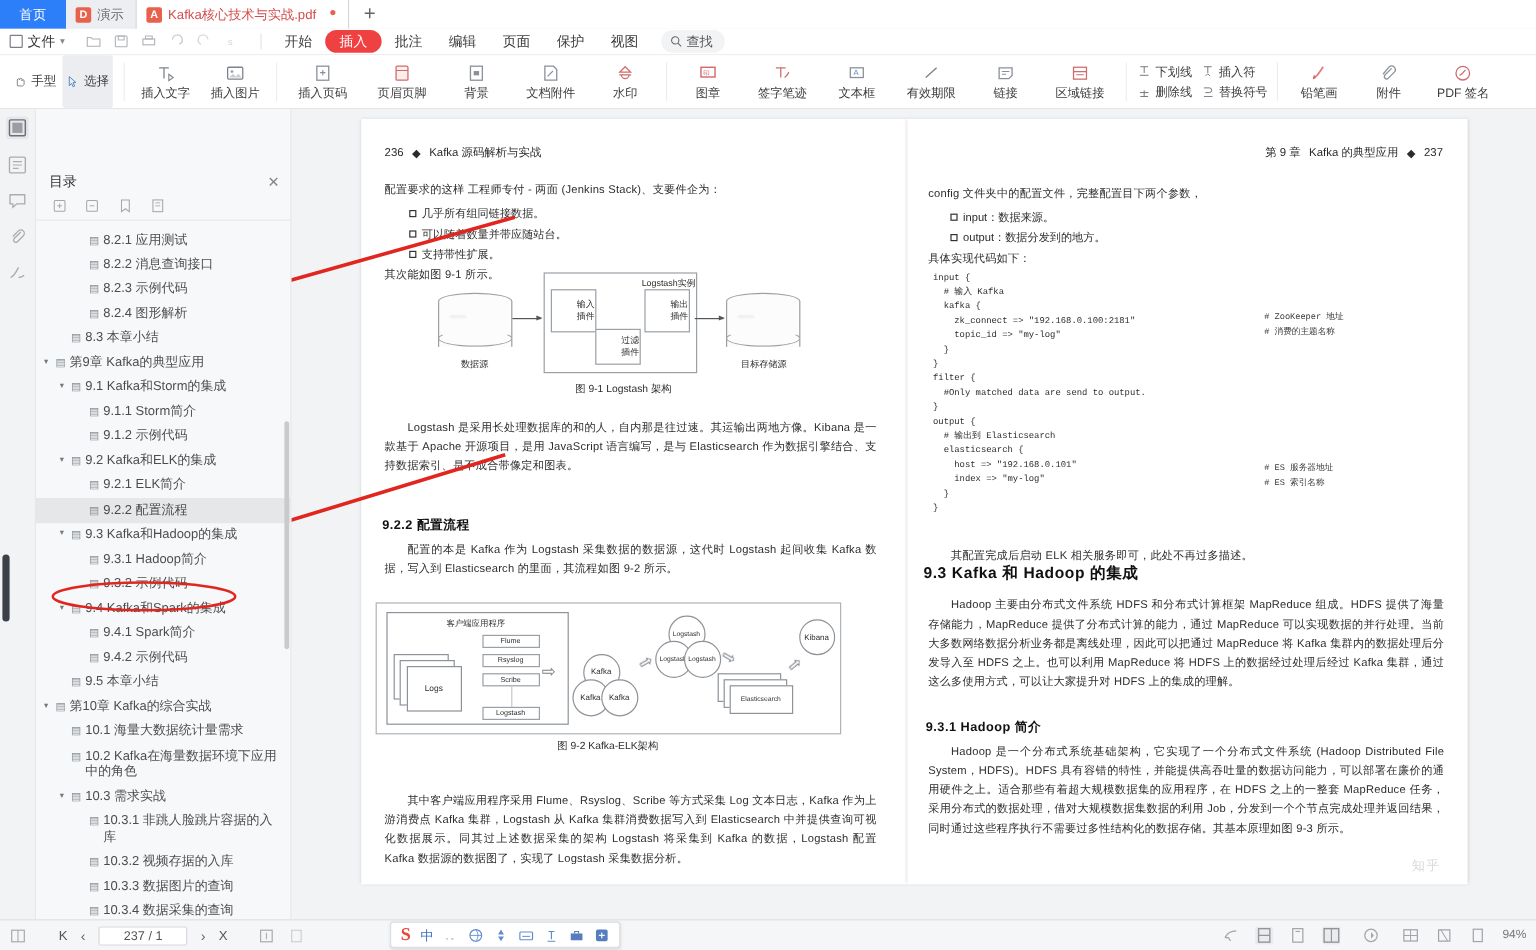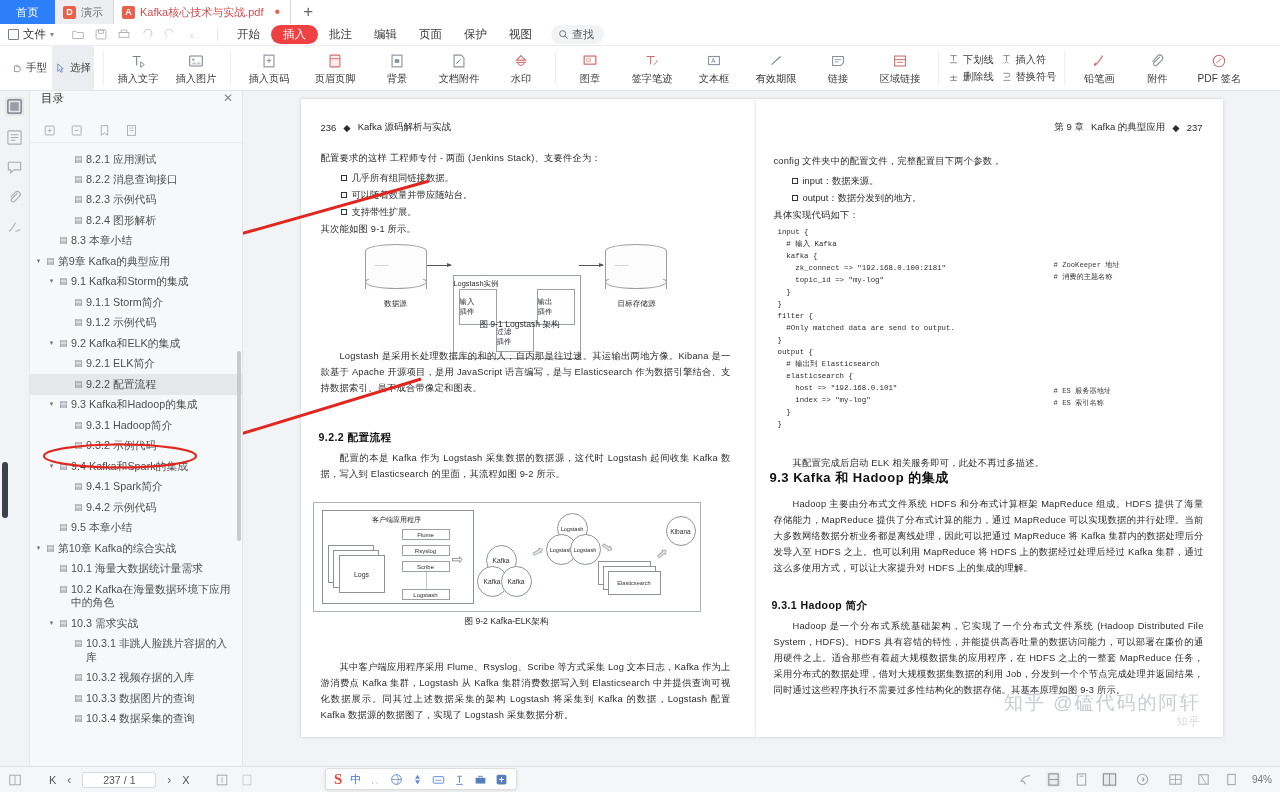--- a/index.html
+++ b/index.html
@@ -105,22 +105,23 @@
     position:absolute; left:2px; bottom:248px; width:6px; height:56px;
     background:#3c4049; border-radius:3px;
   }
 
   
   .outline {
     width:213px; background:#f7f8f9; display:flex; flex-direction:column;
     flex:0 0 213px; border-right:1px solid #e2e4e6; position:relative;
   }
   .outline-head {
-    height:27px; display:flex; align-items:flex-start; justify-content:space-between;
+    height:27px; display:flex; align-items:flex-end; justify-content:space-between;
     padding:0 9px 0 11px;
+    margin-top:41px;
   }
   .outline-head .ttl { font-size:11.5px; color:#333; filter:blur(.55px); }
   .outline-head .x { font-size:12px; color:#888; }
   .outline-tools {
     height:25px; display:flex; align-items:center; gap:14px; padding-left:14px;
     border-bottom:1px solid #e6e8ea;
   }
   .outline-tools .oi { width:13px; height:13px; opacity:.6; }
   .outline-list { flex:1; overflow:hidden; padding-top:6px; position:relative; }
   .oitem {
@@ -174,21 +175,21 @@
   .codecmt { font-family:"Liberation Mono", monospace; font-size:7.2px; color:#3a3a3a; filter:blur(.6px); line-height:1.62; }
   .figcap { font-size:8.6px; color:#2d2d2d; filter:blur(.6px); text-align:center; }
 
   
   .fig1 { position:absolute; left:54px; top:120px; width:330px; height:122px; }
   .cyl { position:absolute; width:62px; height:52px; }
   .cyl .top { position:absolute; left:0; top:0; width:62px; height:14px; border:1px solid #9aa0a6; border-radius:50%; background:#fcfcfc; }
   .cyl .body { position:absolute; left:0; top:7px; width:62px; height:38px; border-left:1px solid #9aa0a6; border-right:1px solid #9aa0a6; background:#fcfcfc; }
   .cyl .bot { position:absolute; left:0; top:31px; width:62px; height:14px; border:1px solid #9aa0a6; border-radius:50%; border-top-color:transparent; background:#fcfcfc; }
   .cyl .scribble { position:absolute; left:10px; top:18px; font-size:6px; color:#aaa; filter:blur(.7px); }
-  .boxo { position:absolute; border:1px solid #9aa0a6; background:#fff; display:flex; align-items:center; justify-content:flex-start; text-align:center; font-size:7.4px; color:#2d2d2d; filter:blur(.6px); line-height:1.3;margin-top:48px; }
+  .boxo { position:absolute; border:1px solid #9aa0a6; background:#fff; display:flex; align-items:center; justify-content:flex-end; text-align:center; font-size:7.4px; color:#2d2d2d; filter:blur(.6px); line-height:1.3; }
   .arr { position:absolute; background:#555; height:1px; }
   .arr::after { content:""; position:absolute; right:-1px; top:-2.2px; border-left:5px solid #555; border-top:2.6px solid transparent; border-bottom:2.6px solid transparent; }
   .lbl-s { position:absolute; font-size:7.6px; color:#2d2d2d; filter:blur(.62px); text-align:center; }
 
   
   .fig2 { position:absolute; left:6px; top:8px; width:388px; height:110px; border:1px solid #aeb3b8; }
   .f2box { position:absolute; border:1px solid #8d9399; background:#fff; }
   .circ { position:absolute; border:1px solid #8d9399; border-radius:50%; background:#fff; display:flex; align-items:center; justify-content:center; font-size:6.6px; color:#2d2d2d; filter:blur(.62px); }
   .fatarr { position:absolute; color:#7a7f85; font-size:14px; filter:blur(.5px); }
   .minibox { position:absolute; border:1px solid #9aa0a6; background:#fff; font-size:6px; color:#2d2d2d; filter:blur(.6px); display:flex; align-items:center; justify-content:center; }
@@ -857,21 +858,20 @@
 
           <div class="pg ptext ind" style="left:18px; top:335px; width:430px;margin-top:22px;">其配置完成后启动 ELK 相关服务即可，此处不再过多描述。</div>
 
           <div class="pg h2" style="left:14px; top:370px;">9.3    Kafka 和 Hadoop 的集成</div>
           <div class="pg ptext ind" style="left:18px; top:398px; width:430px;">Hadoop 主要由分布式文件系统 HDFS 和分布式计算框架 MapReduce 组成。HDFS 提供了海量存储能力，MapReduce 提供了分布式计算的能力，通过 MapReduce 可以实现数据的并行处理。当前大多数网络数据分析业务都是离线处理，因此可以把通过 MapReduce 将 Kafka 集群内的数据处理后分发导入至 HDFS 之上。也可以利用 MapReduce 将 HDFS 上的数据经过处理后经过 Kafka 集群，通过这么多使用方式，可以让大家提升对 HDFS 上的集成的理解。</div>
 
           <div class="pg h3" style="left:16px; top:500px;">9.3.1  Hadoop 简介</div>
           <div class="pg ptext ind" style="left:18px; top:520px; width:430px;">Hadoop 是一个分布式系统基础架构，它实现了一个分布式文件系统 (Hadoop Distributed File System，HDFS)。HDFS 具有容错的特性，并能提供高吞吐量的数据访问能力，可以部署在廉价的通用硬件之上。适合那些有着超大规模数据集的应用程序，在 HDFS 之上的一整套 MapReduce 任务，采用分布式的数据处理，借对大规模数据集数据的利用 Job，分发到一个个节点完成处理并返回结果，同时通过这些程序执行不需要过多性结构化的数据存储。其基本原理如图 9-3 所示。</div>
 
           <div class="watermark">
-            <span>知乎 @磕代码的阿轩</span>
             <span class="sm">知乎</span>
           </div>
         </div>
 
       </div>
 
       <svg class="annot" style="left:-132px; top:82px; width:330px; height:90px;" viewBox="0 0 330 90">
         <line x1="318" y1="8" x2="62" y2="80" stroke="#e0261f" stroke-width="3"></line>
         <polygon points="62,80 86,66 84,84" fill="#e0261f"></polygon>
       </svg>

